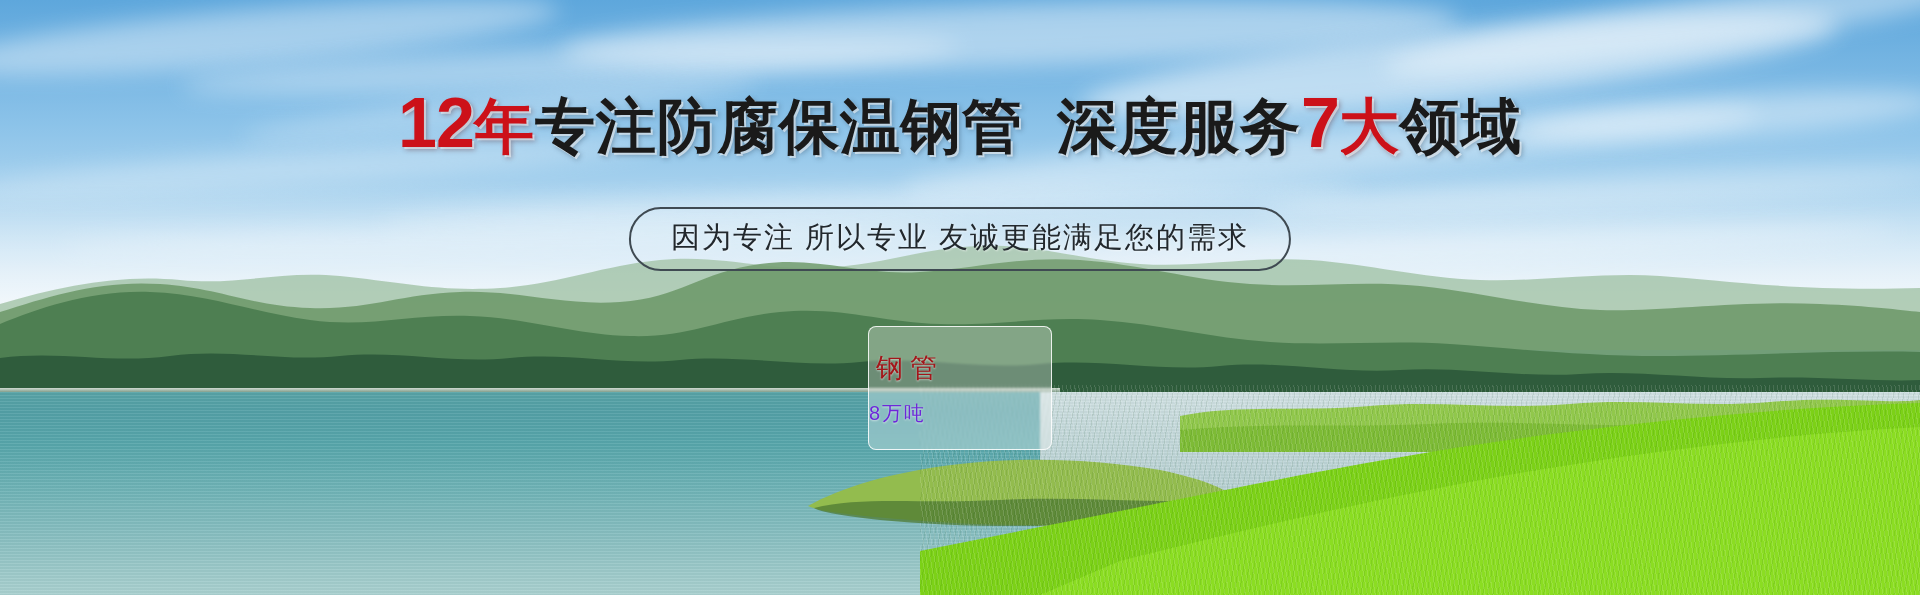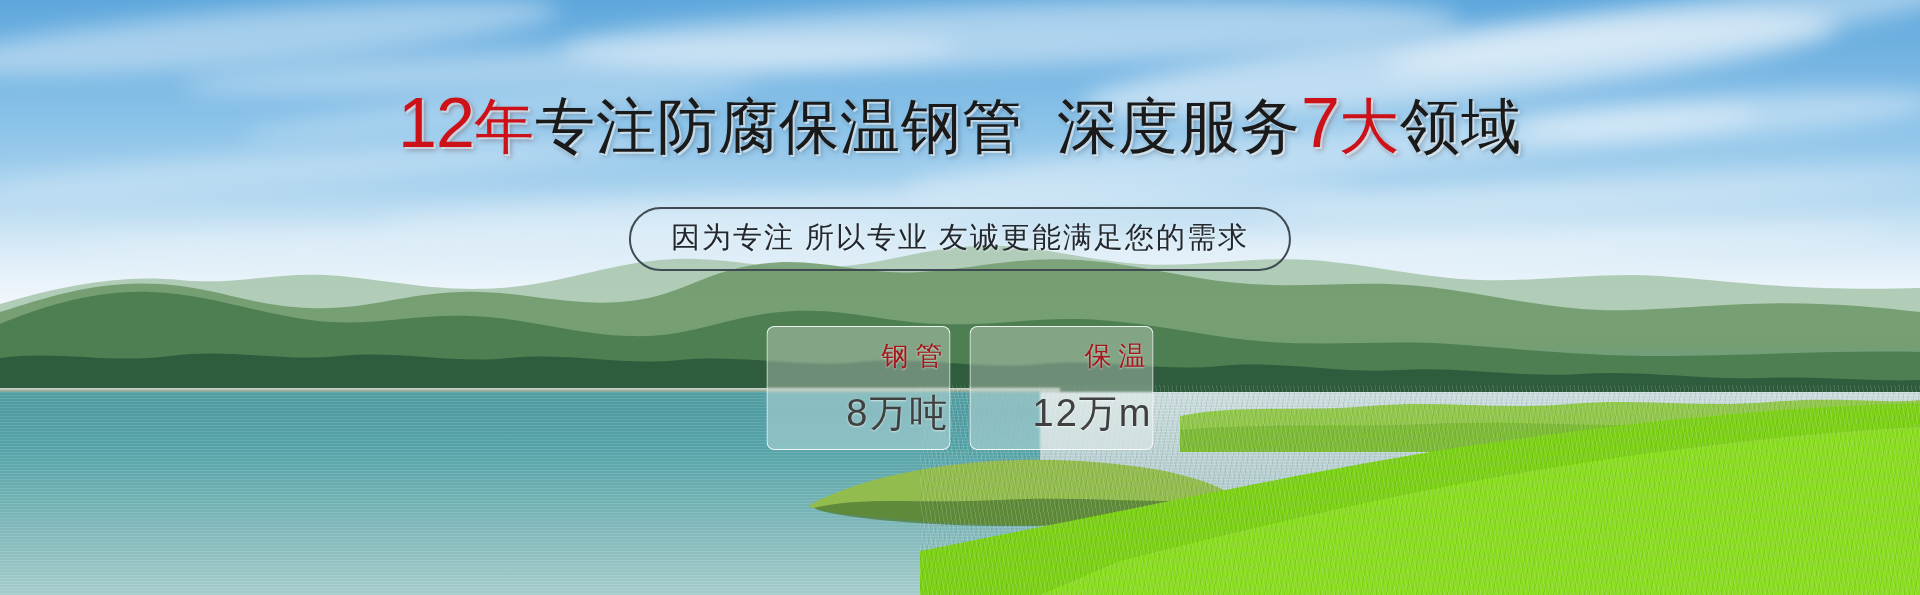--- a/index.html
+++ b/index.html
@@ -102,21 +102,21 @@
       repeating-linear-gradient(100deg, rgba(0,60,0,.10) 0 1px, rgba(0,0,0,0) 1px 5px);
     opacity:.85;
   }
 
   
   .headline{
     position:absolute; left:0; top:88px; width:1920px;
     text-align:center;
     white-space:nowrap;
     font-size:60px;
-    font-weight:normal;
+    font-weight:bold;
     letter-spacing:1px;
     line-height:1;
     color:#1a1a1a;
     text-shadow:
       2px 2px 0 rgba(255,255,255,.55),
       3px 3px 5px rgba(40,60,80,.35);
   }
   .headline .hl-red{
     color:#cc1119;
     text-shadow:
@@ -150,37 +150,37 @@
     gap:19px;
   }
   .card{
     width:184px;
     height:124px;
     border:1px solid rgba(255,255,255,.85);
     border-radius:8px;
     background:rgba(255,255,255,.30);
     display:flex;
     flex-direction:column;
-    align-items:flex-end;
+    align-items:flex-start;
     justify-content:center;
     gap:14px;
     backdrop-filter:blur(1px);
   }
   .card .c-title{
     font-size:27px;
     letter-spacing:7px;
     text-indent:7px;
     color:#a3161a;
     font-weight:normal;
     text-shadow:0 1px 2px rgba(255,255,255,.6);
   }
   .card .c-value{
-    font-size:38px;
+    font-size:20px;
     letter-spacing:2px;
-    color:#404040;
+    color:#6d28d9;
     text-shadow:0 1px 2px rgba(255,255,255,.6);
   }
   .card .c-value sup{ font-size:.6em; }
 </style>
 </head>
 <body>
 
 <div class="banner">
 
   <div class="sky"></div>
@@ -270,20 +270,16 @@
   <div class="pill">因为专注  所以专业  友诚更能满足您的需求</div>
 
   <div class="cards">
 
     <div class="card">
       <div class="c-title">钢管</div>
       <div class="c-value"><span>8万吨</span></div>
     </div>
 
 
-    <div class="card">
-      <div class="c-title">保温</div>
-      <div class="c-value"><span>12万m</span></div>
-    </div>
 
   </div>
 
 </div>
 
 </body></html>

